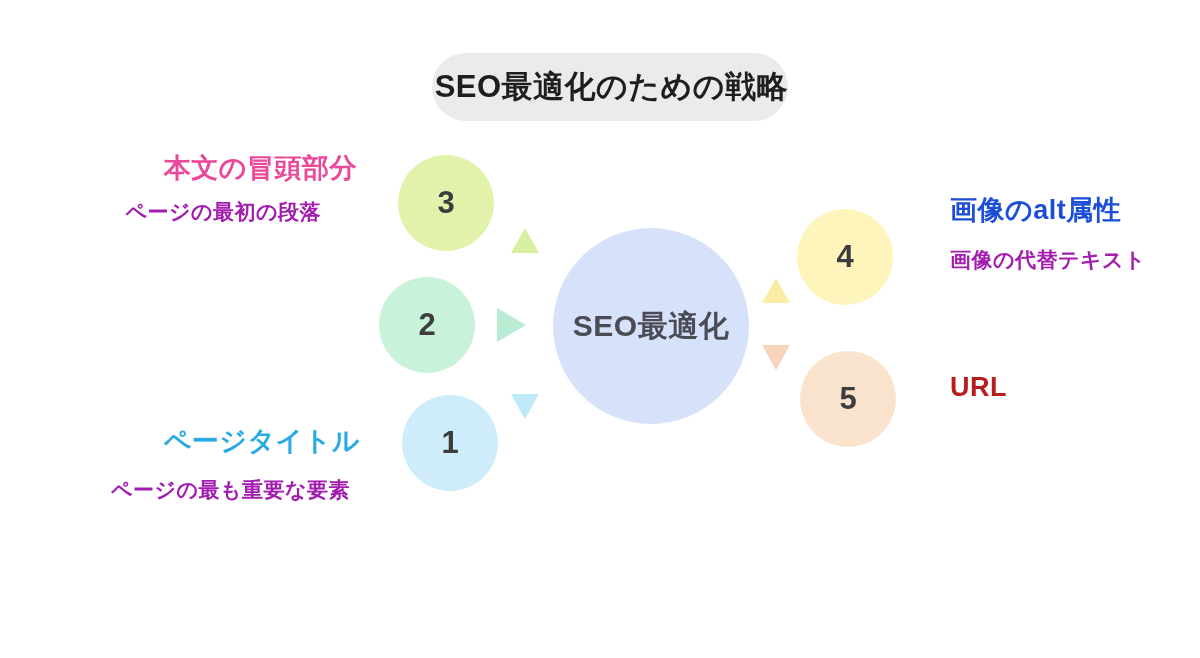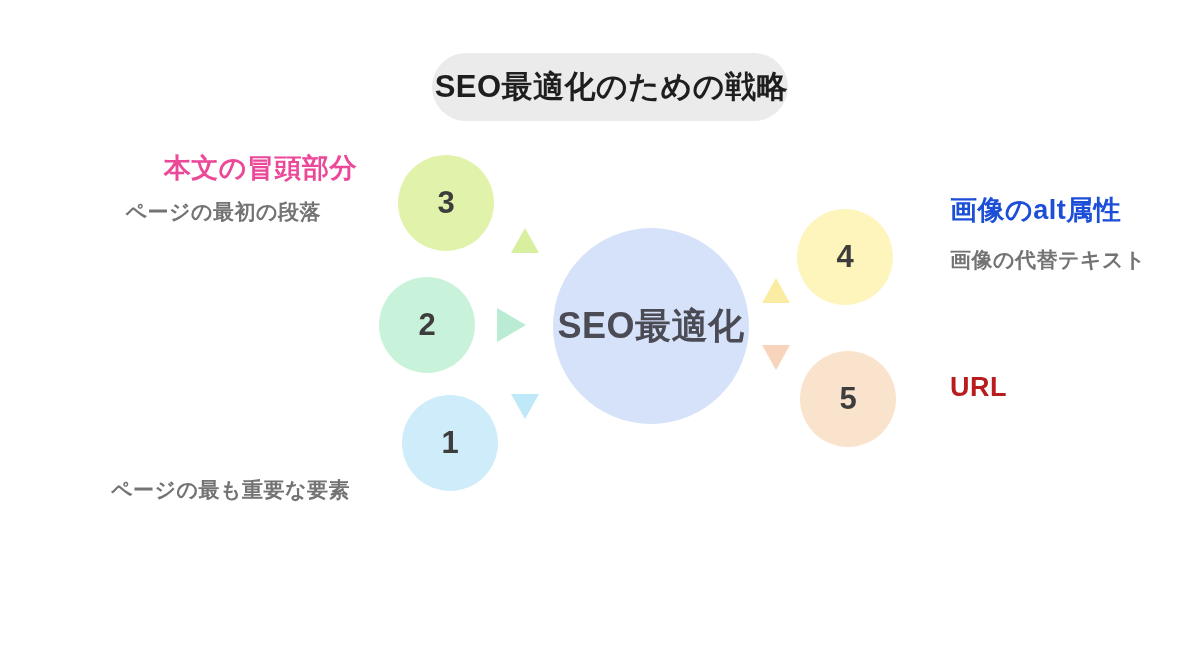--- a/index.html
+++ b/index.html
@@ -15,29 +15,29 @@
   .title-pill span{
     font-size:31px;font-weight:800;color:#1e1e1e;letter-spacing:.5px;
   }
   .circle{
     position:absolute;border-radius:50%;
     display:flex;align-items:center;justify-content:center;
   }
   .node{width:96px;height:96px;}
   .node span{font-size:31px;font-weight:800;color:#3d3d3d;}
   .hub{left:553px;top:228px;width:196px;height:196px;}
-  .hub span{font-size:36px;font-weight:800;color:#4b4b55;letter-spacing:.5px;}
+  .hub span{font-size:30px;font-weight:800;color:#4b4b55;letter-spacing:.5px;}
   .tri{position:absolute;width:0;height:0;}
   .tri-up{border-left:14px solid transparent;border-right:14px solid transparent;border-bottom:25px solid transparent;}
   .tri-down{border-left:14px solid transparent;border-right:14px solid transparent;border-top:25px solid transparent;}
   .tri-right{border-top:17px solid transparent;border-bottom:17px solid transparent;border-left:29px solid transparent;}
   .label{position:absolute;white-space:nowrap;}
   .label.right-align{text-align:right;}
   .heading{font-size:27px;font-weight:800;letter-spacing:.5px;}
-  .subtitle{font-size:21px;font-weight:700;color:#737373;letter-spacing:.5px;}
+  .subtitle{font-size:21px;font-weight:700;color:#a21caf;letter-spacing:.5px;}
 </style>
 </head>
 <body>
 
 <div class="canvas">
 
   <div class="title-pill">
     <span>SEO最適化のための戦略</span>
   </div>
 
@@ -60,20 +60,21 @@
   <div class="circle node" style="left: 800px; top: 351px; background-color: rgb(250, 227, 205);">
     <span>5</span>
   </div>
 
   <div class="tri tri-down" style="left: 511px; top: 394px; border-top-color: rgb(191, 232, 249);"></div>
   <div class="tri tri-right" style="left: 497px; top: 308px; border-left-color: rgb(185, 236, 211);"></div>
   <div class="tri tri-up" style="left: 511px; top: 228px; border-bottom-color: rgb(217, 239, 160);"></div>
   <div class="tri tri-up" style="left: 762px; top: 278px; border-bottom-color: rgb(251, 236, 164);"></div>
   <div class="tri tri-down" style="left: 762px; top: 345px; border-top-color: rgb(248, 212, 188);"></div>
 
+  <div class="label right-align heading" style="right: 840px; top: 423px; color: rgb(41, 171, 226);">ページタイトル</div>
   <div class="label right-align subtitle" style="right:850px;top:476px;">ページの最も重要な要素</div>
 
 
   <div class="label right-align heading" style="right: 843px; top: 150px; color: #ec4899;">本文の冒頭部分</div>
   <div class="label right-align subtitle" style="right:879px;top:198px;">ページの最初の段落</div>
 
   <div class="label heading" style="left: 950px; top: 192px; color: #1d4ed8;">画像のalt属性</div>
   <div class="label subtitle" style="left:950px;top:246px;">画像の代替テキスト</div>
 
   <div class="label heading" style="left: 950px; top: 372px; color: #b91c1c;">URL</div>

